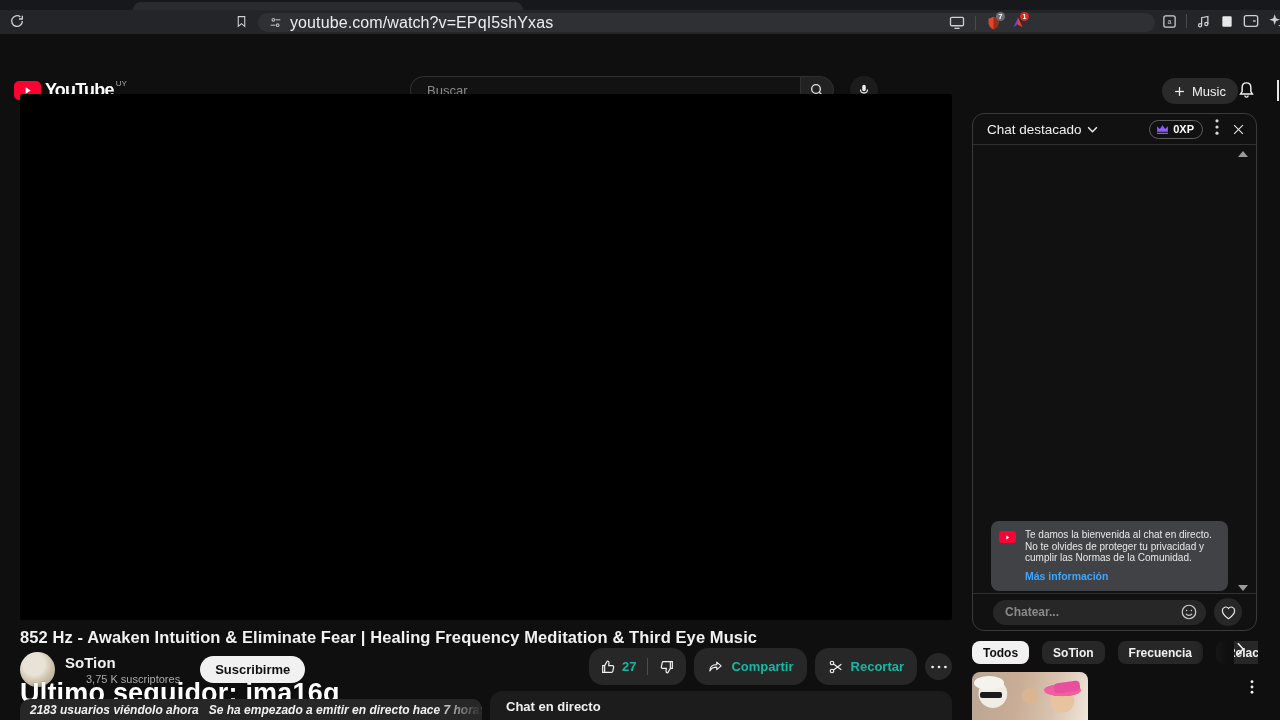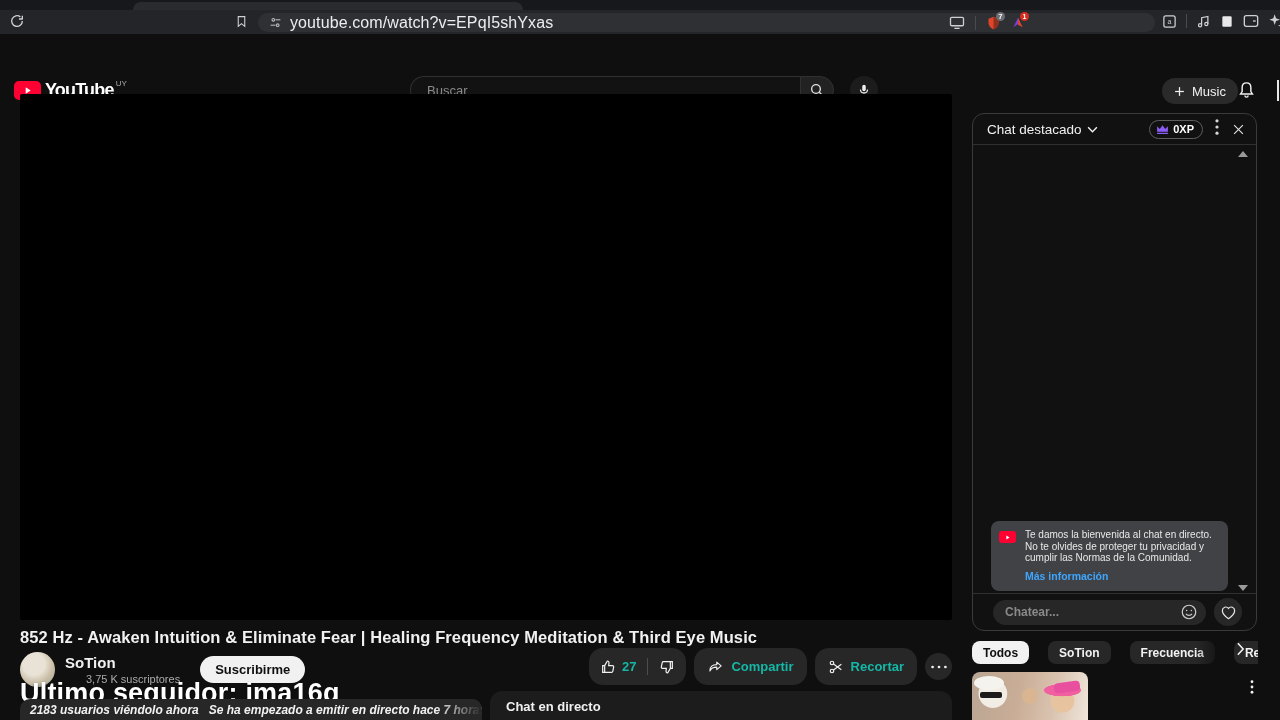--- a/index.html
+++ b/index.html
@@ -74,21 +74,21 @@
   .wtext { margin-left:9px; color:#e8e8e8; font-size:10px; line-height:11.5px; }
   .wlink { display:block; color:#3ea6ff; font-size:10.5px; font-weight:bold; margin-top:7px; cursor:pointer; }
   .chatinputrow { position:absolute; left:0; bottom:0; width:100%; height:37px; border-top:1px solid #303030; display:flex; align-items:center; padding:0 14px 0 20px; gap:8px; }
   .chatinput { flex:1; height:25px; background:#272727; border-radius:13px; display:flex; align-items:center; padding:0 8px 0 12px; }
   .chatinput input { flex:1; background:transparent; border:none; outline:none; color:#ddd; font-size:12px; font-family:"Liberation Sans",sans-serif; }
   .chatinput input::placeholder { color:#8a8a8a; font-weight:bold; }
   .emojibtn { color:#cfcfcf; display:flex; cursor:pointer; }
   .heartbtn { width:28px; height:28px; border-radius:50%; background:#272727; color:#e8e8e8; display:flex; align-items:center; justify-content:center; cursor:pointer; }
 
   
-  .chips { position:absolute; left:972px; top:641px; width:286px; height:23px; display:flex; gap:19px; align-items:center; overflow:hidden; }
+  .chips { position:absolute; left:972px; top:641px; width:286px; height:23px; display:flex; gap:13px; align-items:center; overflow:hidden; }
   .chip { height:23px; padding:0 11px; border-radius:8px; background:#272727; color:#f1f1f1; font-size:12px; font-weight:bold; display:flex; align-items:center; white-space:nowrap; cursor:pointer; }
   .chip.active { background:#f1f1f1; color:#0f0f0f; }
   .chipsfade { position:absolute; left:1196px; top:639px; width:38px; height:27px; background:linear-gradient(to right, rgba(15,15,15,0), #0f0f0f 80%); }
   .chipsmore { position:absolute; left:1236px; top:642px; color:#f1f1f1; cursor:pointer; }
 
   
   .rec { position:absolute; left:972px; top:672px; width:286px; height:48px; display:flex; }
   .recthumb { width:116px; height:48px; border-radius:8px 8px 0 0; flex:0 0 auto; position:relative; overflow:hidden;
       background:
         radial-gradient(circle at 18% 45%, #f2ede4 0 14%, rgba(0,0,0,0) 15%),

